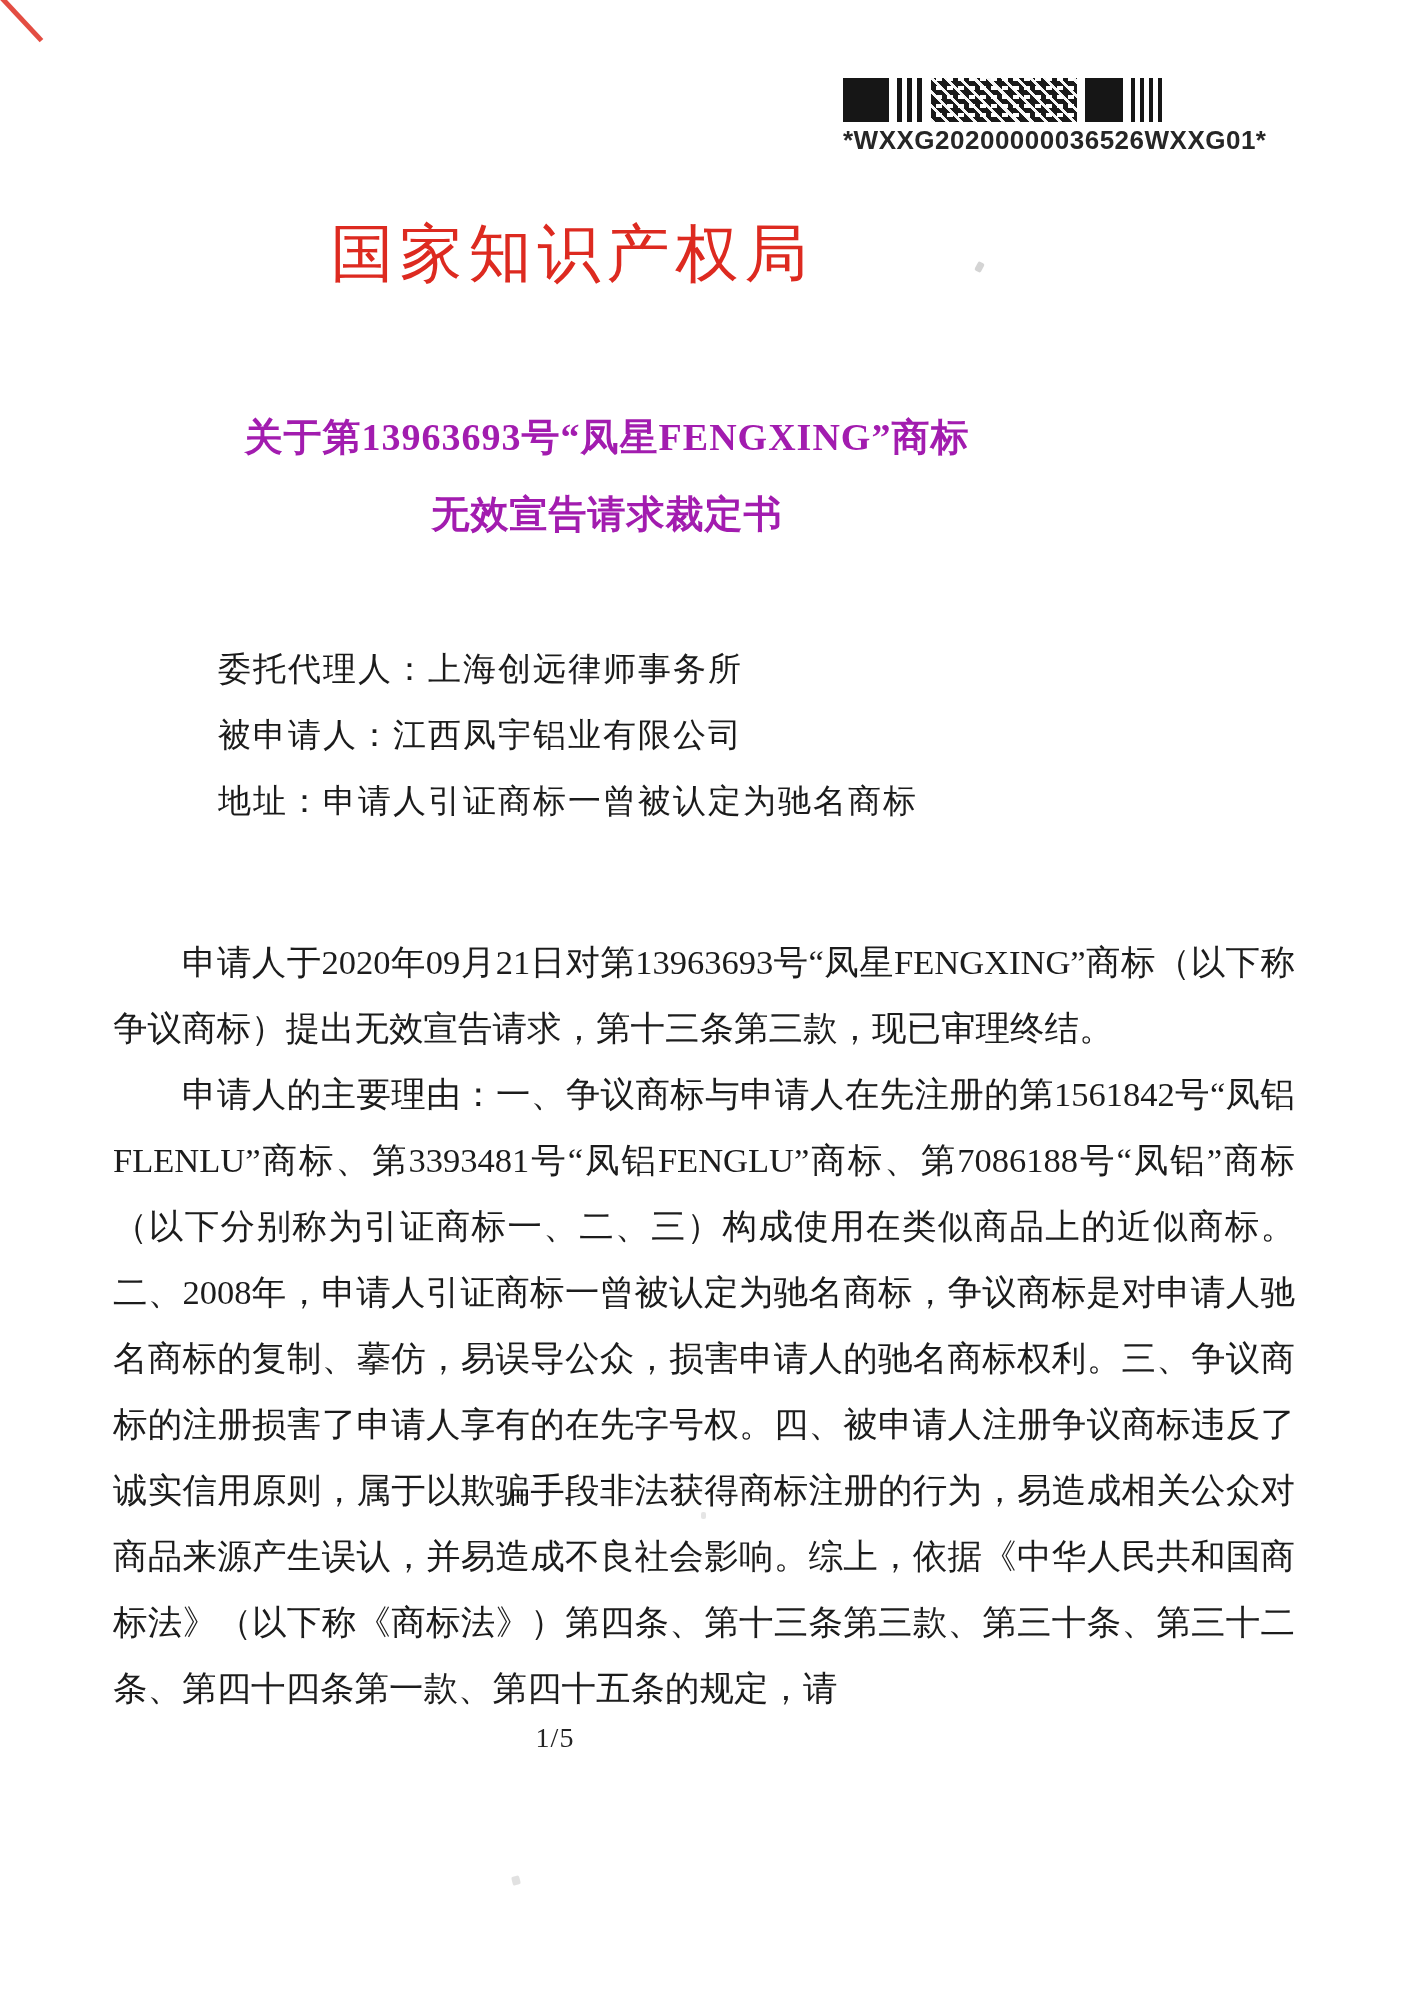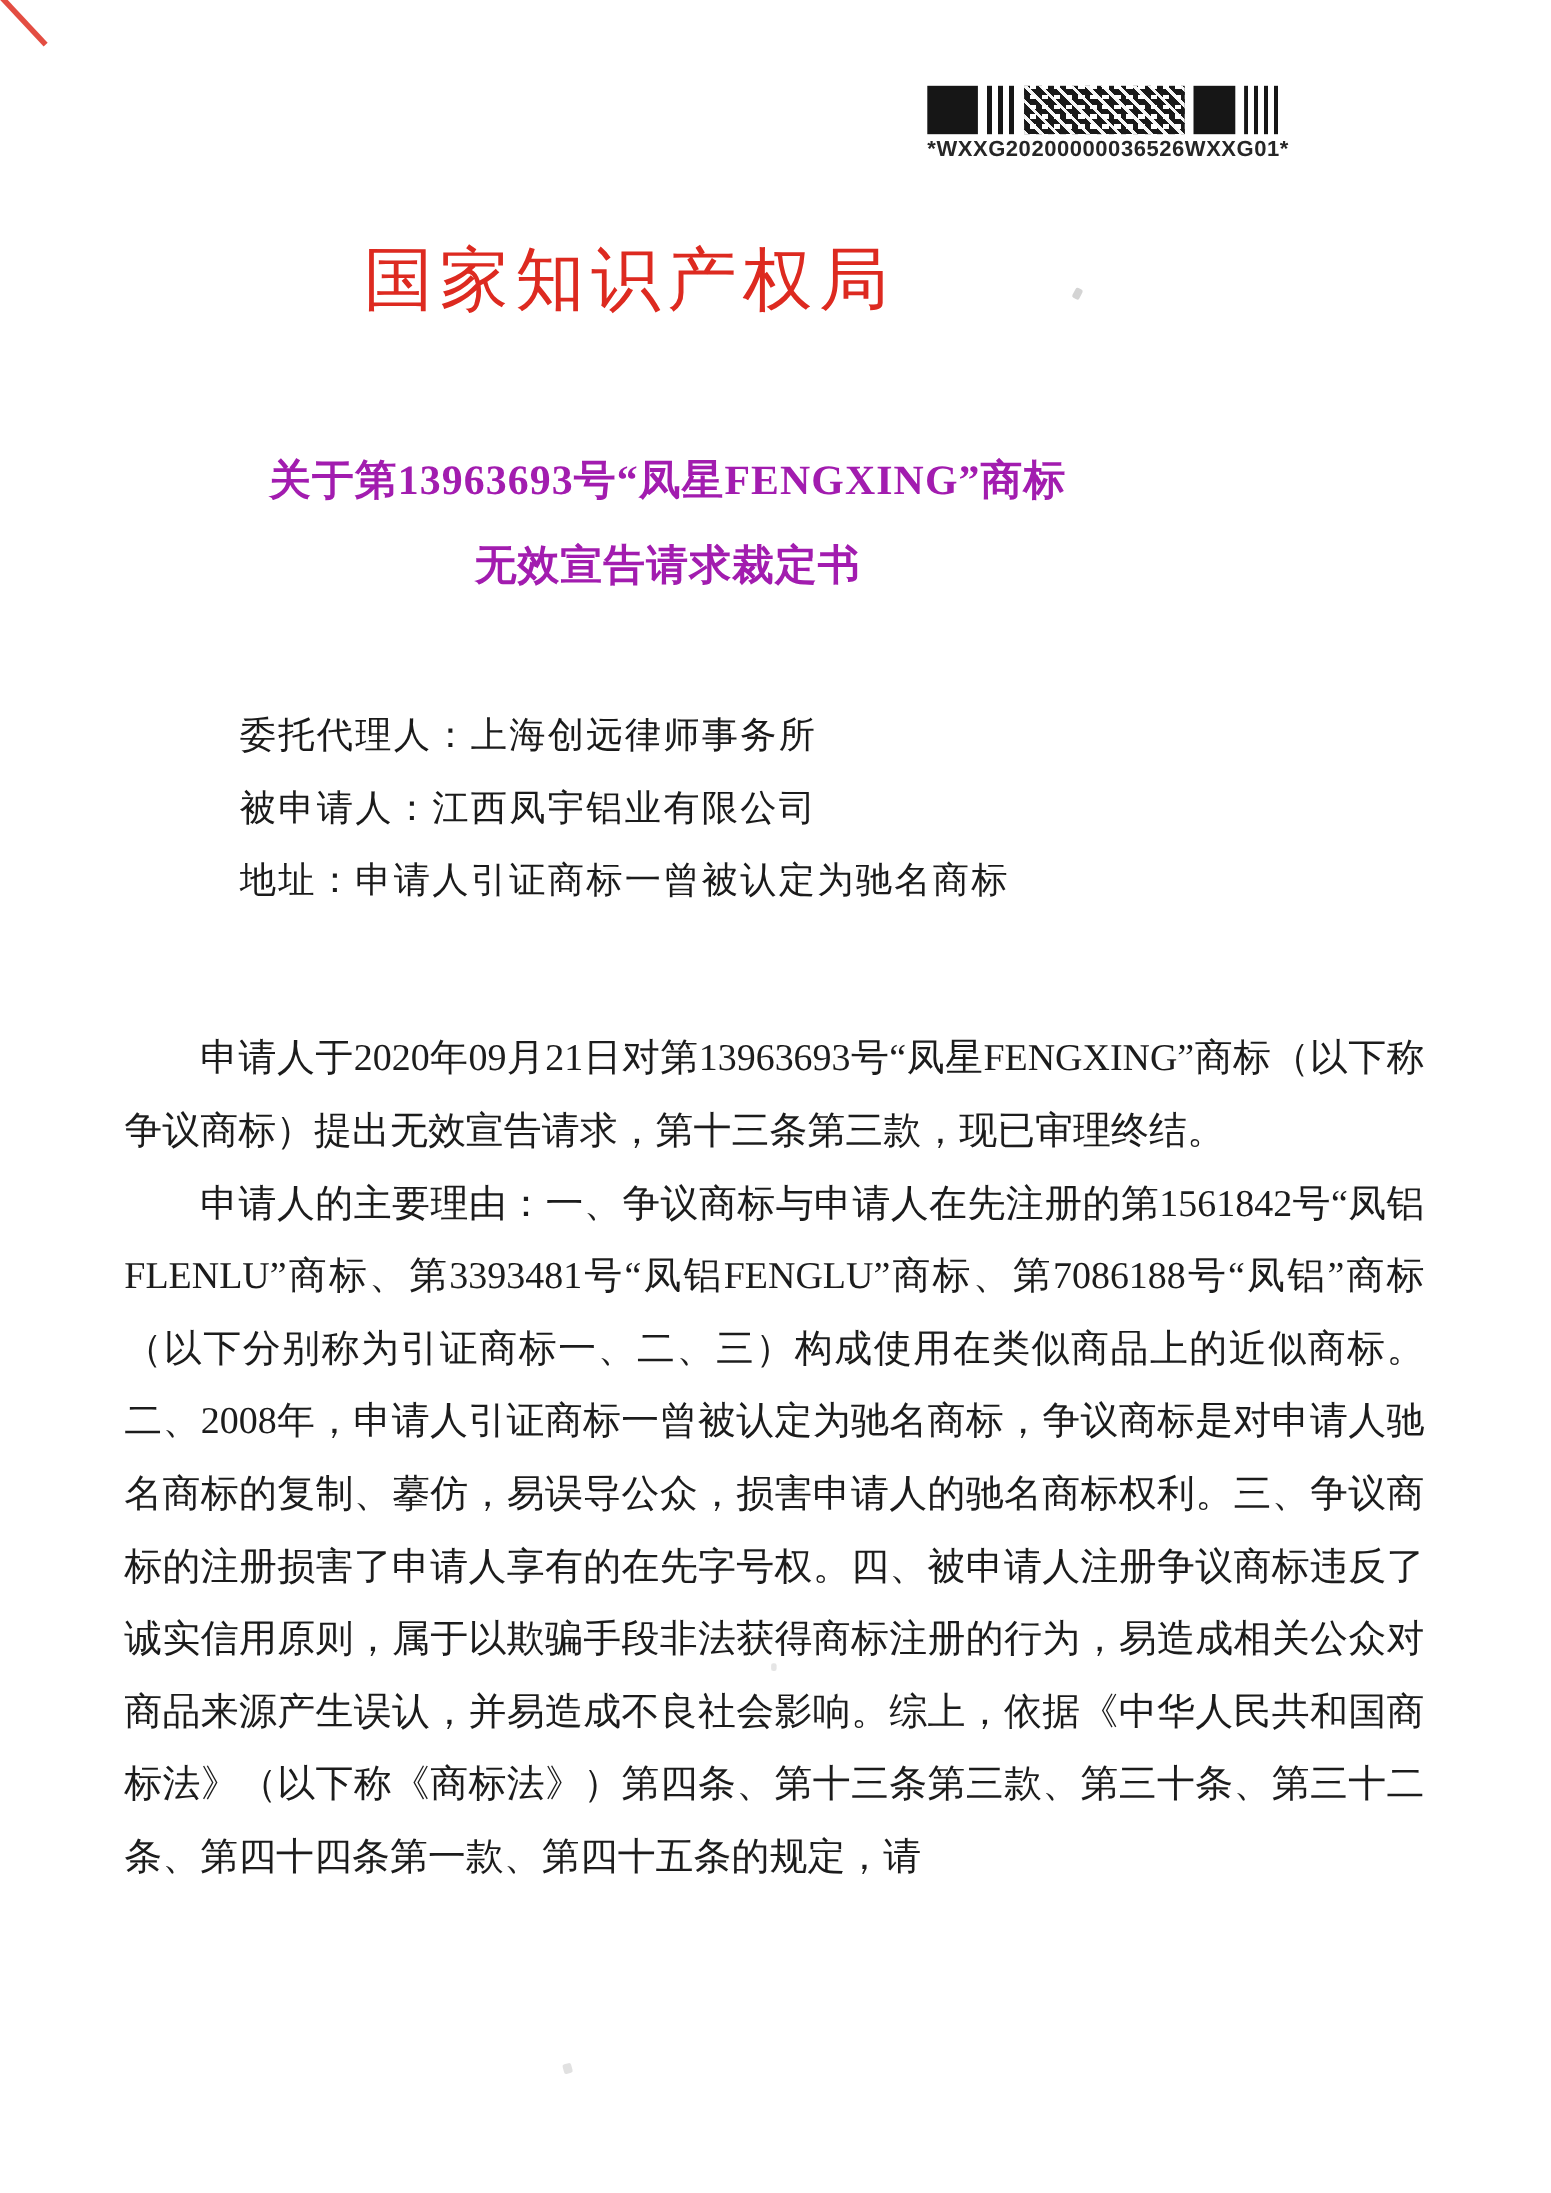--- a/index.html
+++ b/index.html
@@ -29,21 +29,21 @@
   .bc-matrix{
     flex:1;
     background:
       repeating-linear-gradient(45deg, rgba(255,255,255,.96) 0 3px, transparent 3px 10px),
       repeating-linear-gradient(0deg,  #1a1a1a 0 5px, transparent 5px 9px),
       repeating-linear-gradient(90deg, #1a1a1a 0 5px, transparent 5px 11px);
   }
   .barcode-text{
     margin-top:3px;text-align:center;
     font-family:"Liberation Sans","DejaVu Sans",sans-serif;
-    font-weight:700;font-size:20px;letter-spacing:.5px;color:#262626;
+    font-weight:700;font-size:26px;letter-spacing:.5px;color:#262626;
     white-space:nowrap;
   }
   
   .agency-title{
     position:absolute;top:211px;left:0;right:266px;
     text-align:center;
     font-family:"Liberation Sans","DejaVu Sans",sans-serif;
     font-weight:400;font-size:63px;letter-spacing:6px;
     color:#dd2a20;white-space:nowrap;
   }
@@ -113,18 +113,19 @@
     <div>委托代理人：上海创远律师事务所</div>
     <div>被申请人：江西凤宇铝业有限公司</div>
     <div>地址：申请人引证商标一曾被认定为驰名商标</div>
   </div>
 
   <div class="body-text">
     <p>申请人于2020年09月21日对第13963693号“凤星FENGXING”商标（以下称争议商标）提出无效宣告请求，第十三条第三款，现已审理终结。</p>
     <p>申请人的主要理由：一、争议商标与申请人在先注册的第1561842号“凤铝 FLENLU”商标、第3393481号“凤铝FENGLU”商标、第7086188号“凤铝”商标（以下分别称为引证商标一、二、三）构成使用在类似商品上的近似商标。二、2008年，申请人引证商标一曾被认定为驰名商标，争议商标是对申请人驰名商标的复制、摹仿，易误导公众，损害申请人的驰名商标权利。三、争议商标的注册损害了申请人享有的在先字号权。四、被申请人注册争议商标违反了诚实信用原则，属于以欺骗手段非法获得商标注册的行为，易造成相关公众对商品来源产生误认，并易造成不良社会影响。综上，依据《中华人民共和国商标法》（以下称《商标法》）第四条、第十三条第三款、第三十条、第三十二条、第四十四条第一款、第四十五条的规定，请</p>
   </div>
 
+  <div class="page-number">1/5</div>
 
   <div class="speck s1"></div>
   <div class="speck s2"></div>
   <div class="speck s3"></div>
 
 </div>
 
 </body></html>

